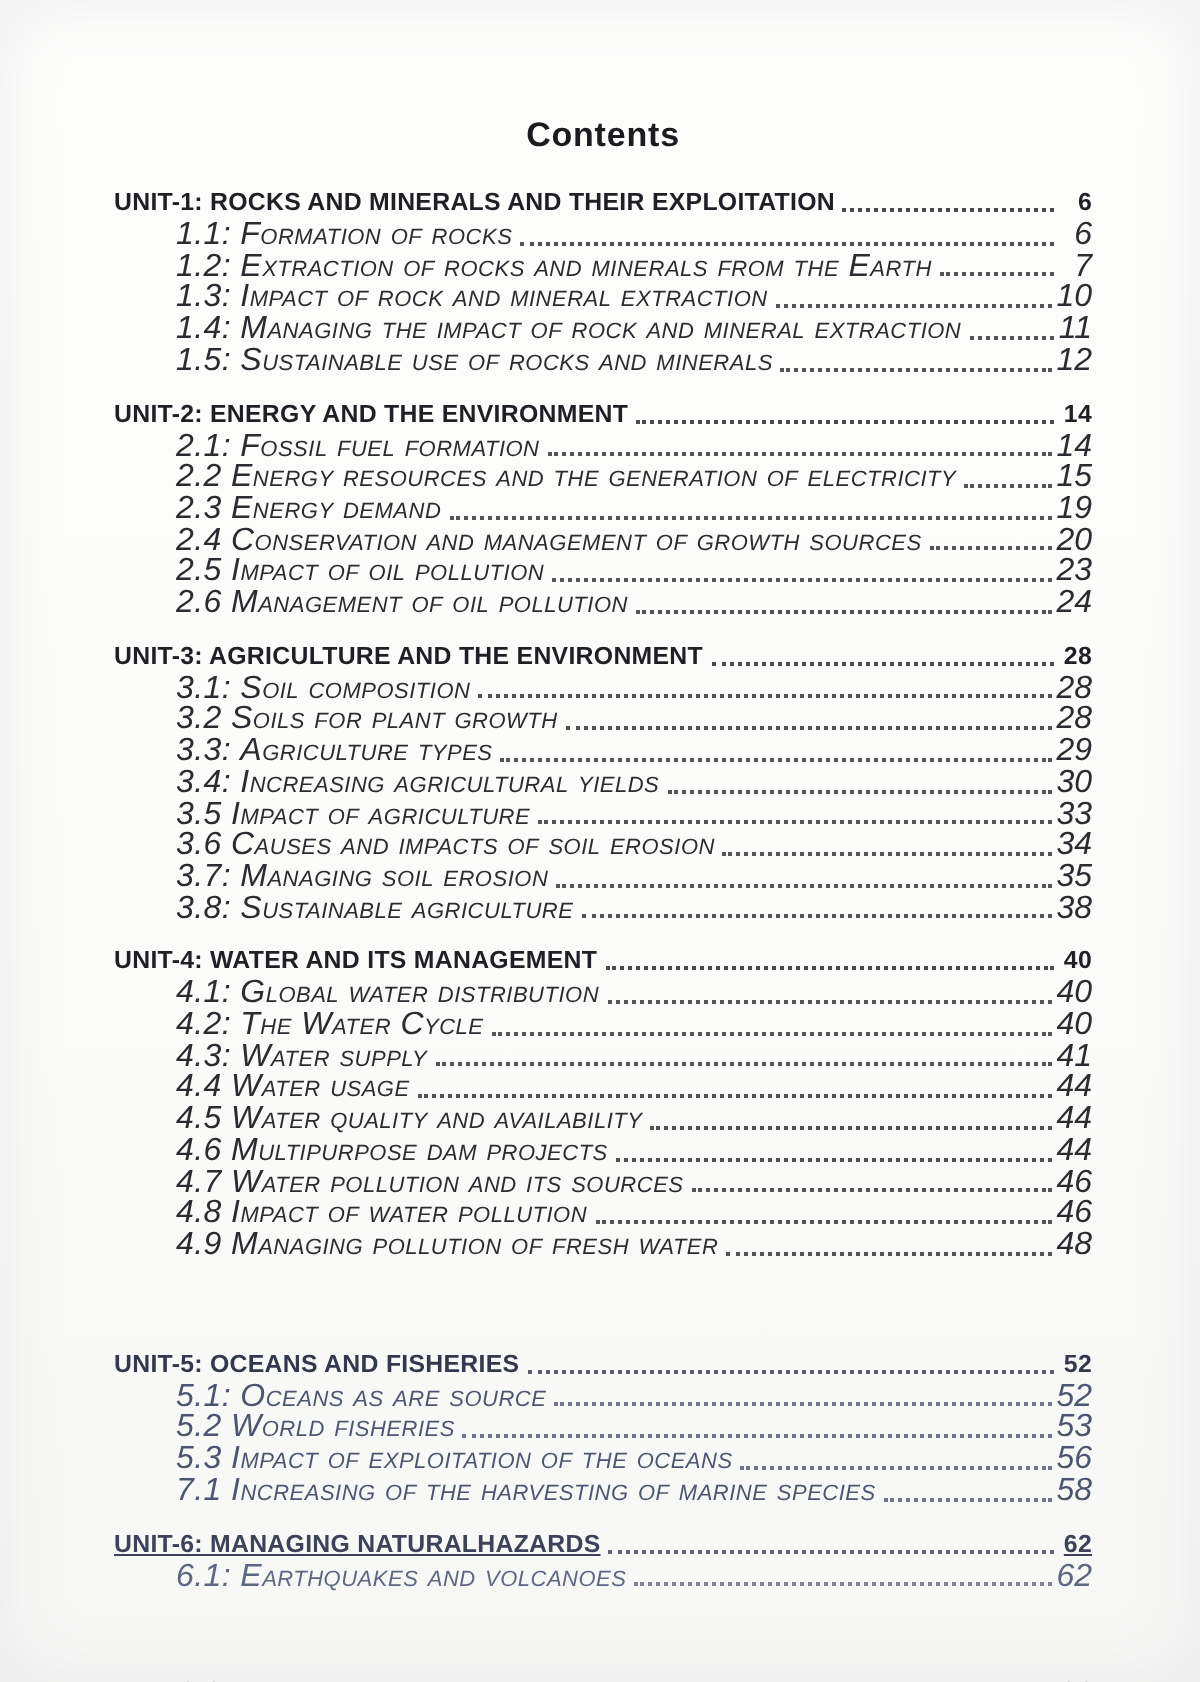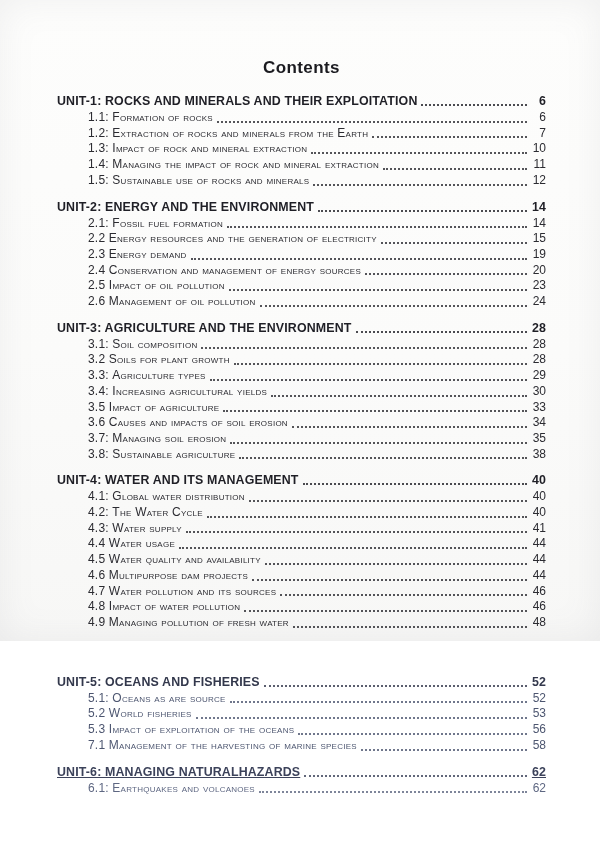--- a/index.html
+++ b/index.html
@@ -9,21 +9,21 @@
     height: 841px;
     overflow: hidden;
     font-family: "Liberation Sans", sans-serif;
   }
   body {
     background: #ffffff;
   }
   .page {
     position: relative;
     width: 600px;
-    height: 641px;
+    height: 841px;
     box-sizing: border-box;
     padding: 58px 54px 0 57px;
     background: linear-gradient(180deg, #fdfdfc 0%, #fbfbfa 55%, #f7f7f6 100%);
     box-shadow: inset 0 0 36px rgba(120,120,130,0.10);
   }
   .title {
     margin: 0 0 14px 0;
     text-align: center;
     font-size: 17px;
     font-weight: bold;
@@ -42,23 +42,24 @@
   }
   .heading-row {
     font-size: 12.4px;
     font-weight: bold;
     line-height: 18px;
     letter-spacing: 0.15px;
     color: #1f1f26;
     justify-content: space-between;
   }
   .entry-row {
-    font-size: 12px;
+    font-size: 16px;
     line-height: 15.7px;
     padding-left: 31px;
+    font-style: italic;
   }
   .label { white-space: nowrap; }
   .num { letter-spacing: 0.2px; }
   .caps { font-variant: small-caps; letter-spacing: 0.25px; }
 
   .dots {
     flex: 1;
     position: relative;
     min-width: 12px;
     align-self: stretch;
@@ -142,21 +143,21 @@
           <span class="label"><span class="num">2.2 </span><span class="caps">Energy resources and the generation of electricity</span></span>
           <span class="dots"></span>
           <span class="pagenum">15</span>
         </div>
         <div class="row entry-row">
           <span class="label"><span class="num">2.3 </span><span class="caps">Energy demand</span></span>
           <span class="dots"></span>
           <span class="pagenum">19</span>
         </div>
         <div class="row entry-row">
-          <span class="label"><span class="num">2.4 </span><span class="caps">Conservation and management of energy sources</span></span>
+          <span class="label"><span class="num">2.4 </span><span class="caps">Conservation and management of growth sources</span></span>
           <span class="dots"></span>
           <span class="pagenum">20</span>
         </div>
         <div class="row entry-row">
           <span class="label"><span class="num">2.5 </span><span class="caps">Impact of oil pollution</span></span>
           <span class="dots"></span>
           <span class="pagenum">23</span>
         </div>
         <div class="row entry-row">
           <span class="label"><span class="num">2.6 </span><span class="caps">Management of oil pollution</span></span>
@@ -278,21 +279,21 @@
           <span class="label"><span class="num">5.2 </span><span class="caps">World fisheries</span></span>
           <span class="dots"></span>
           <span class="pagenum">53</span>
         </div>
         <div class="row entry-row">
           <span class="label"><span class="num">5.3 </span><span class="caps">Impact of exploitation of the oceans</span></span>
           <span class="dots"></span>
           <span class="pagenum">56</span>
         </div>
         <div class="row entry-row">
-          <span class="label"><span class="num">7.1 </span><span class="caps">Management of the harvesting of marine species</span></span>
+          <span class="label"><span class="num">7.1 </span><span class="caps">Increasing of the harvesting of marine species</span></span>
           <span class="dots"></span>
           <span class="pagenum">58</span>
         </div>
       </section>
       <section class="unit unit-6">
         <div class="row heading-row">
           <span class="label">UNIT-6: MANAGING NATURALHAZARDS</span>
           <span class="dots"></span>
           <span class="pagenum">62</span>
         </div>

